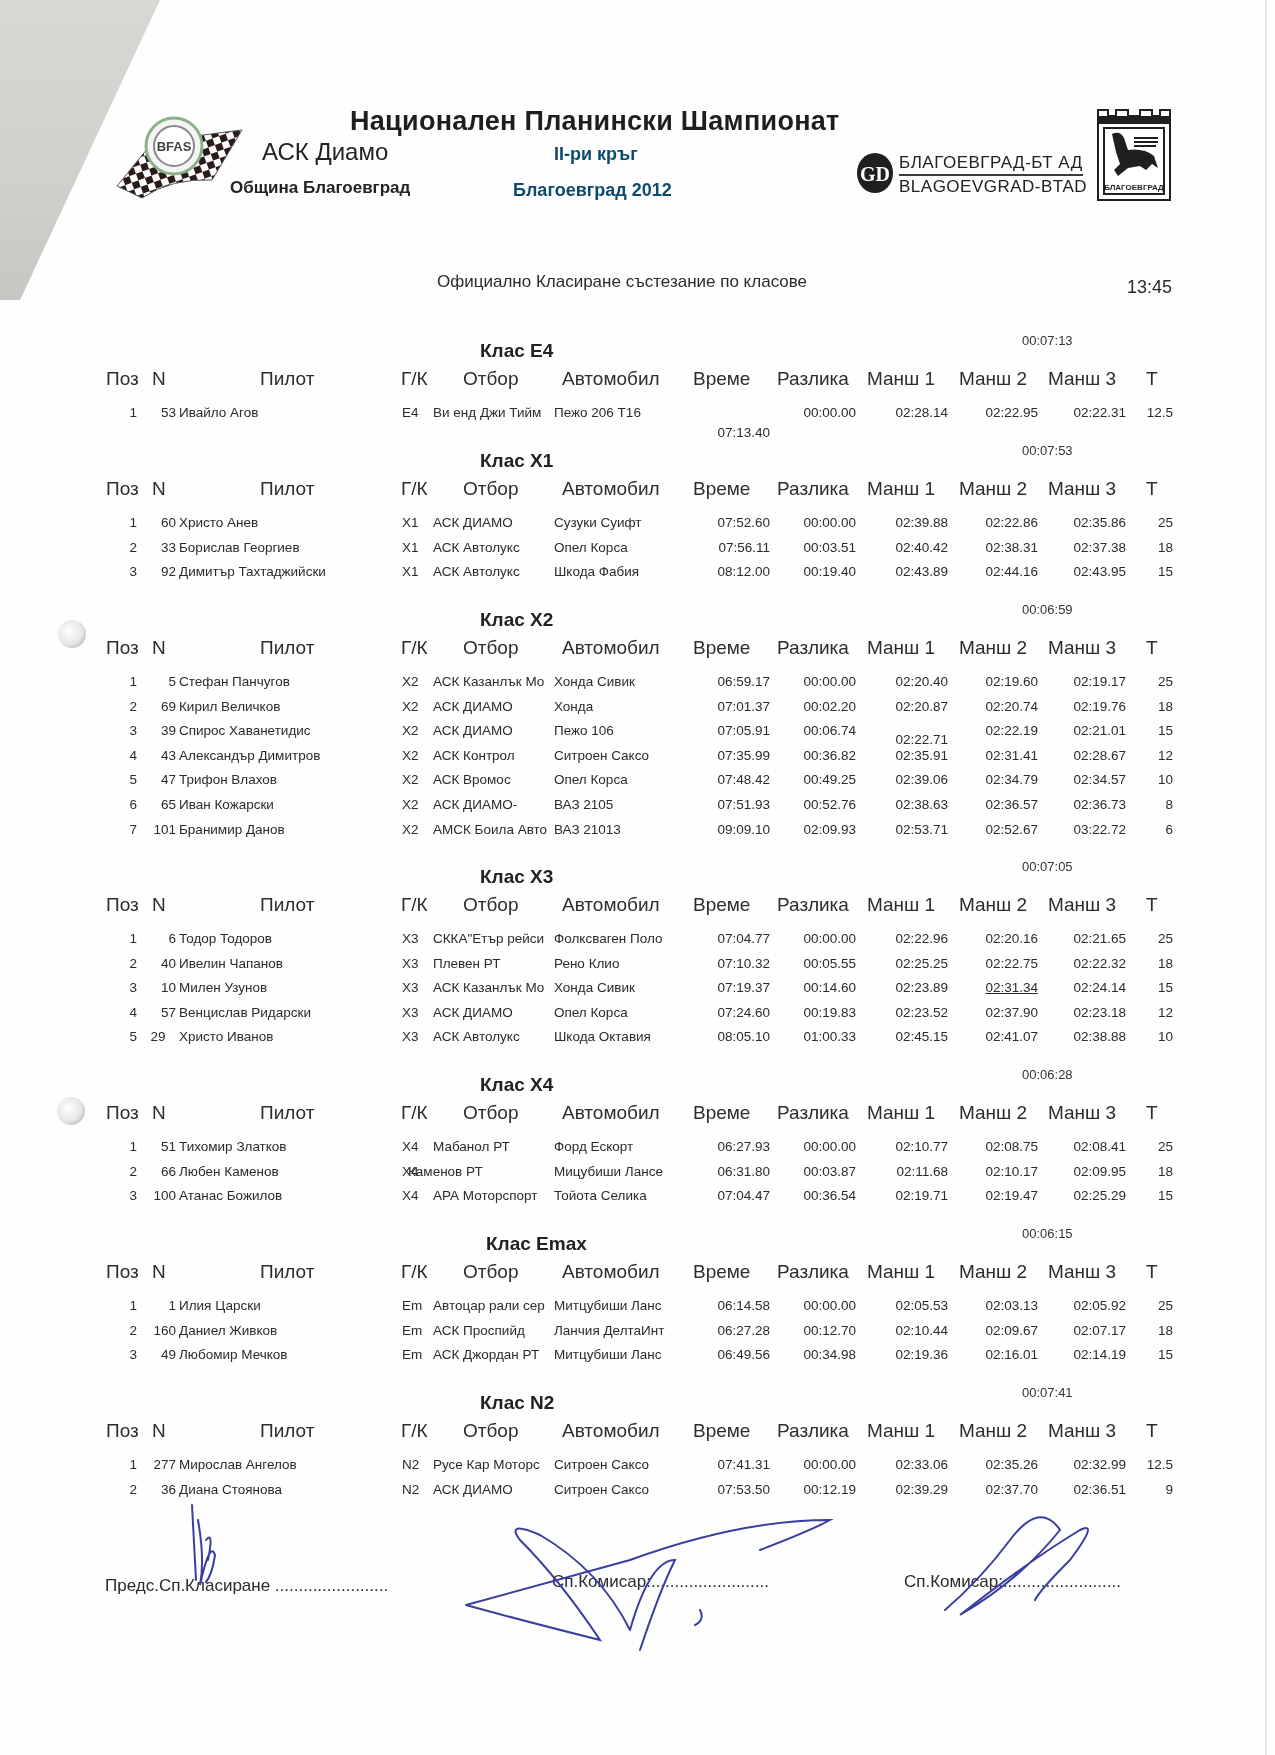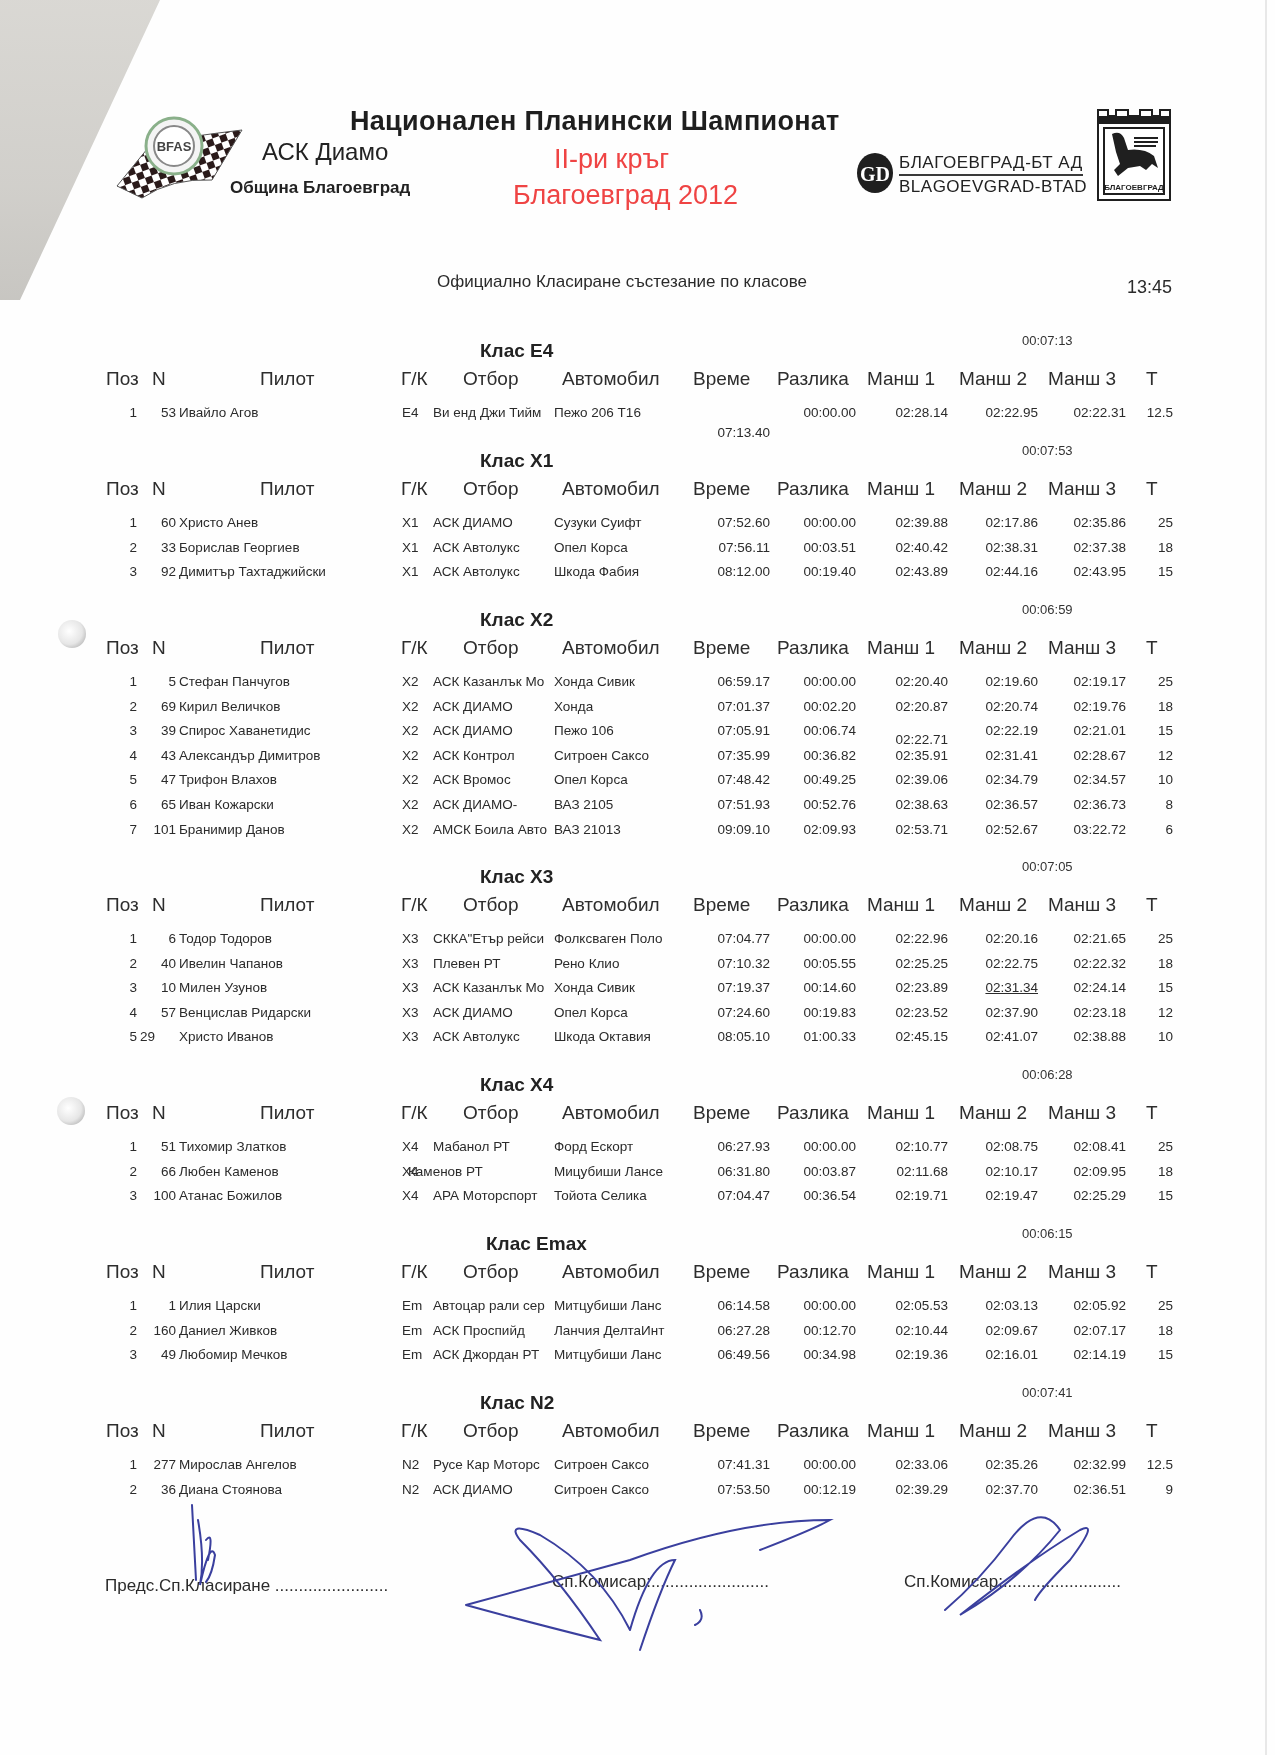--- a/index.html
+++ b/index.html
@@ -8,21 +8,21 @@
   .page { position: absolute; inset: 0; background: #fefefe; }
   .scan-shadow { position: absolute; left: 0; top: 0; width: 180px; height: 310px;
     background: linear-gradient(180deg, #d3d1cc 0%, #c9c7c2 60%, #bdbbb6 100%);
     clip-path: polygon(0 0, 160px 0, 20px 300px, 0 300px); opacity: 0.85; }
   .scan-edge-right { position: absolute; right: 8px; top: 0; width: 2px; height: 1755px; background: #e8e8e8; }
   .punch { position: absolute; width: 28px; height: 28px; border-radius: 50%;
     background: radial-gradient(circle at 40% 40%, #ffffff 0%, #e6e6e6 55%, #9a9a9a 100%); }
 
   .abs { position: absolute; white-space: nowrap; }
   .title-main { font-weight: 700; font-size: 27px; color: #1e1e1e; letter-spacing: 0.3px; }
-  .title-sub { font-weight: 400; font-size: 27px; color: #ef4444; }
+  .title-sub { font-weight: 700; font-size: 18px; color: #0c4a6e; }
   .club-name { font-size: 24px; color: #222; }
   .municipality { font-weight: 700; font-size: 17px; color: #222; }
   .sponsor-line { font-size: 17px; color: #222; letter-spacing: 0.5px; }
 
   .doc-subtitle { font-size: 17px; color: #2b2b2b; }
   .doc-time { font-size: 18px; color: #2b2b2b; }
 
   .class-title { font-weight: 700; font-size: 19px; color: #222; }
   .class-best { font-size: 13px; color: #333; }
   .hdr { font-size: 19px; color: #2d2d2d; }
@@ -131,21 +131,21 @@
         <div style="position:absolute;left:0;top:0;">
           <div class="abs cell" style="top:515px;left:107px;width:30px;text-align:right;">1</div>
           <div class="abs cell" style="top:515px;left:140px;width:36px;text-align:right;">60</div>
           <div class="abs cell" style="top:515px;left:179px;">Христо Анев</div>
           <div class="abs cell" style="top:515px;left:402px;">X1</div>
           <div class="abs cell" style="top:515px;left:433px;">АСК ДИАМО</div>
           <div class="abs cell" style="top:515px;left:554px;">Сузуки Суифт</div>
           <div class="abs cell" style="top:515px;left:686px;width:84px;text-align:right;">07:52.60</div>
           <div class="abs cell" style="top:515px;left:770px;width:86px;text-align:right;">00:00.00</div>
           <div class="abs cell" style="top:515px;left:860px;width:88px;text-align:right;">02:39.88</div>
-          <div class="abs cell" style="top:515px;left:950px;width:88px;text-align:right;">02:17.86</div>
+          <div class="abs cell" style="top:515px;left:950px;width:88px;text-align:right;">02:22.86</div>
           <div class="abs cell" style="top:515px;left:1040px;width:86px;text-align:right;">02:35.86</div>
           <div class="abs cell" style="top:515px;left:1126px;width:47px;text-align:right;">25</div>
         </div>
         <div style="position:absolute;left:0;top:0;">
           <div class="abs cell" style="top:539.6px;left:107px;width:30px;text-align:right;">2</div>
           <div class="abs cell" style="top:539.6px;left:140px;width:36px;text-align:right;">33</div>
           <div class="abs cell" style="top:539.6px;left:179px;">Борислав Георгиев</div>
           <div class="abs cell" style="top:539.6px;left:402px;">X1</div>
           <div class="abs cell" style="top:539.6px;left:433px;">АСК Автолукс</div>
           <div class="abs cell" style="top:539.6px;left:554px;">Опел Корса</div>
@@ -351,21 +351,21 @@
           <div class="abs cell" style="top:1004.8px;left:554px;">Опел Корса</div>
           <div class="abs cell" style="top:1004.8px;left:686px;width:84px;text-align:right;">07:24.60</div>
           <div class="abs cell" style="top:1004.8px;left:770px;width:86px;text-align:right;">00:19.83</div>
           <div class="abs cell" style="top:1004.8px;left:860px;width:88px;text-align:right;">02:23.52</div>
           <div class="abs cell" style="top:1004.8px;left:950px;width:88px;text-align:right;">02:37.90</div>
           <div class="abs cell" style="top:1004.8px;left:1040px;width:86px;text-align:right;">02:23.18</div>
           <div class="abs cell" style="top:1004.8px;left:1126px;width:47px;text-align:right;">12</div>
         </div>
         <div style="position:absolute;left:0;top:0;">
           <div class="abs cell" style="top:1029.4px;left:107px;width:30px;text-align:right;">5</div>
-          <div class="abs cell" style="top:1029.4px;left:140px;width:36px;text-align:left;">29</div>
+          <div class="abs cell" style="top:1029.4px;left:140px;width:36px;text-align:center;">29</div>
           <div class="abs cell" style="top:1029.4px;left:179px;">Христо Иванов</div>
           <div class="abs cell" style="top:1029.4px;left:402px;">X3</div>
           <div class="abs cell" style="top:1029.4px;left:433px;">АСК Автолукс</div>
           <div class="abs cell" style="top:1029.4px;left:554px;">Шкода Октавия</div>
           <div class="abs cell" style="top:1029.4px;left:686px;width:84px;text-align:right;">08:05.10</div>
           <div class="abs cell" style="top:1029.4px;left:770px;width:86px;text-align:right;">01:00.33</div>
           <div class="abs cell" style="top:1029.4px;left:860px;width:88px;text-align:right;">02:45.15</div>
           <div class="abs cell" style="top:1029.4px;left:950px;width:88px;text-align:right;">02:41.07</div>
           <div class="abs cell" style="top:1029.4px;left:1040px;width:86px;text-align:right;">02:38.88</div>
           <div class="abs cell" style="top:1029.4px;left:1126px;width:47px;text-align:right;">10</div>

